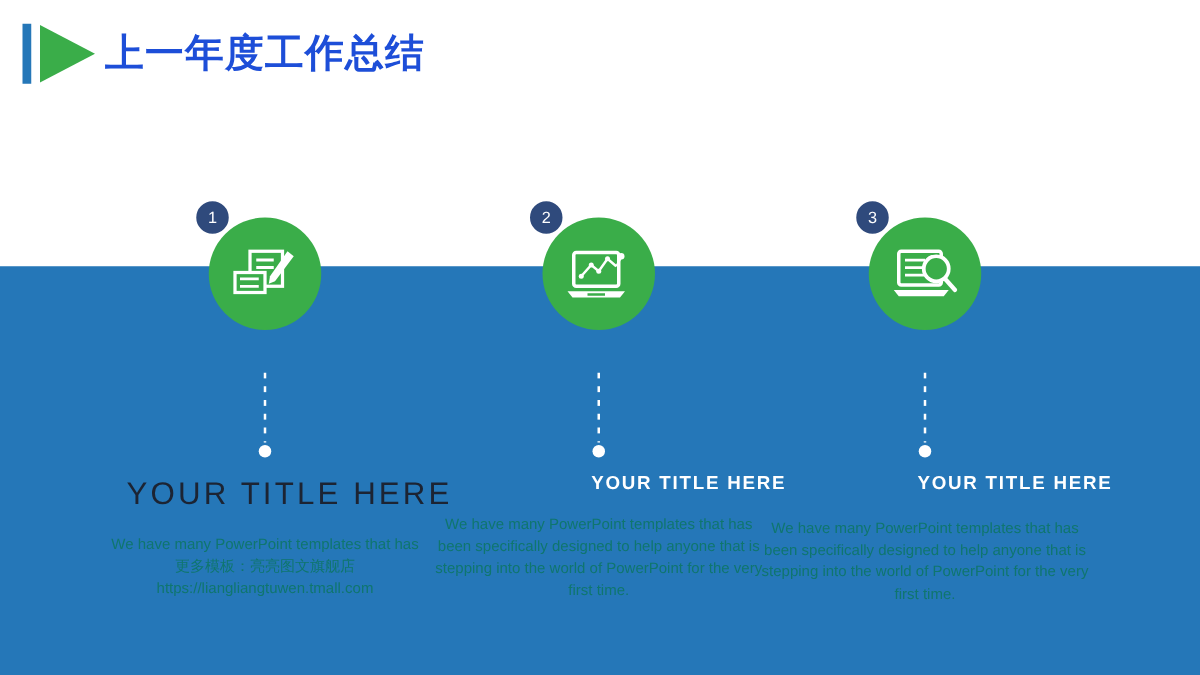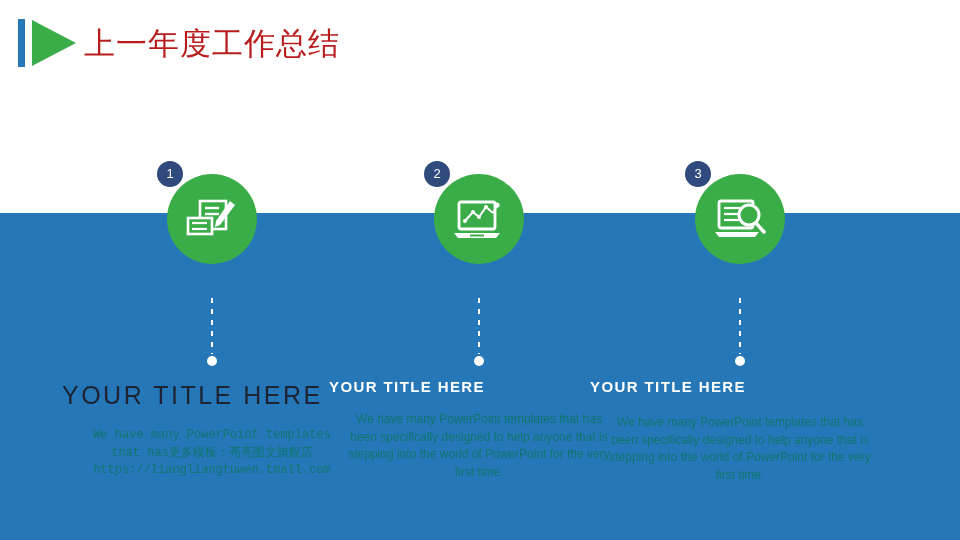--- a/index.html
+++ b/index.html
@@ -58,24 +58,25 @@
     border-top: 23px solid transparent;
     border-bottom: 23px solid transparent;
     border-left: 44px solid #3aad49;
   }
   .header-title {
     position: absolute;
     left: 84px;
     top: 19px;
     font-size: 31px;
     line-height: 48px;
-    color: #b91c1c;
+    color: #1d4ed8;
     letter-spacing: 1px;
     white-space: nowrap;
     font-family: "DejaVu Sans", "Liberation Sans", sans-serif;
+    font-weight: bold;
   }
   
   .col {
     position: absolute;
     top: 0;
     width: 300px;
     height: 540px;
   }
   .col-1 { left: 62px; }
   .col-2 { left: 329px; }
@@ -140,21 +141,21 @@
     width: 10px;
     height: 10px;
     border-radius: 50%;
     background: #ffffff;
   }
 
   .col-title {
     position: absolute;
     left: 0;
     width: 300px;
-    text-align: left;
+    text-align: right;
     white-space: nowrap;
   }
   .col-title.big {
     top: 381px;
     font-size: 25px;
     letter-spacing: 2.5px;
     color: #1c2433;
     font-weight: normal;
   }
   .col-title.small {
@@ -168,21 +169,21 @@
   .col-body {
     position: absolute;
     left: 0;
     width: 300px;
     text-align: center;
     color: #0f766e;
     font-size: 12px;
     line-height: 17.5px;
     font-family: "Liberation Sans", "DejaVu Sans", sans-serif;
   }
-  .col-body.b1 { top: 427px; padding: 0 22px; box-sizing: border-box; font-family: Liberation Mono, monospace; }
+  .col-body.b1 { top: 427px; padding: 0 22px; box-sizing: border-box; }
   .col-body.b2 { top: 411px; padding: 0 14px; box-sizing: border-box; }
   .col-body.b3 { top: 414px; padding: 0 14px; box-sizing: border-box; }
 </style>
 </head>
 <body>
 
 <div id="slide">
 
   <div class="blue-band"></div>
 

